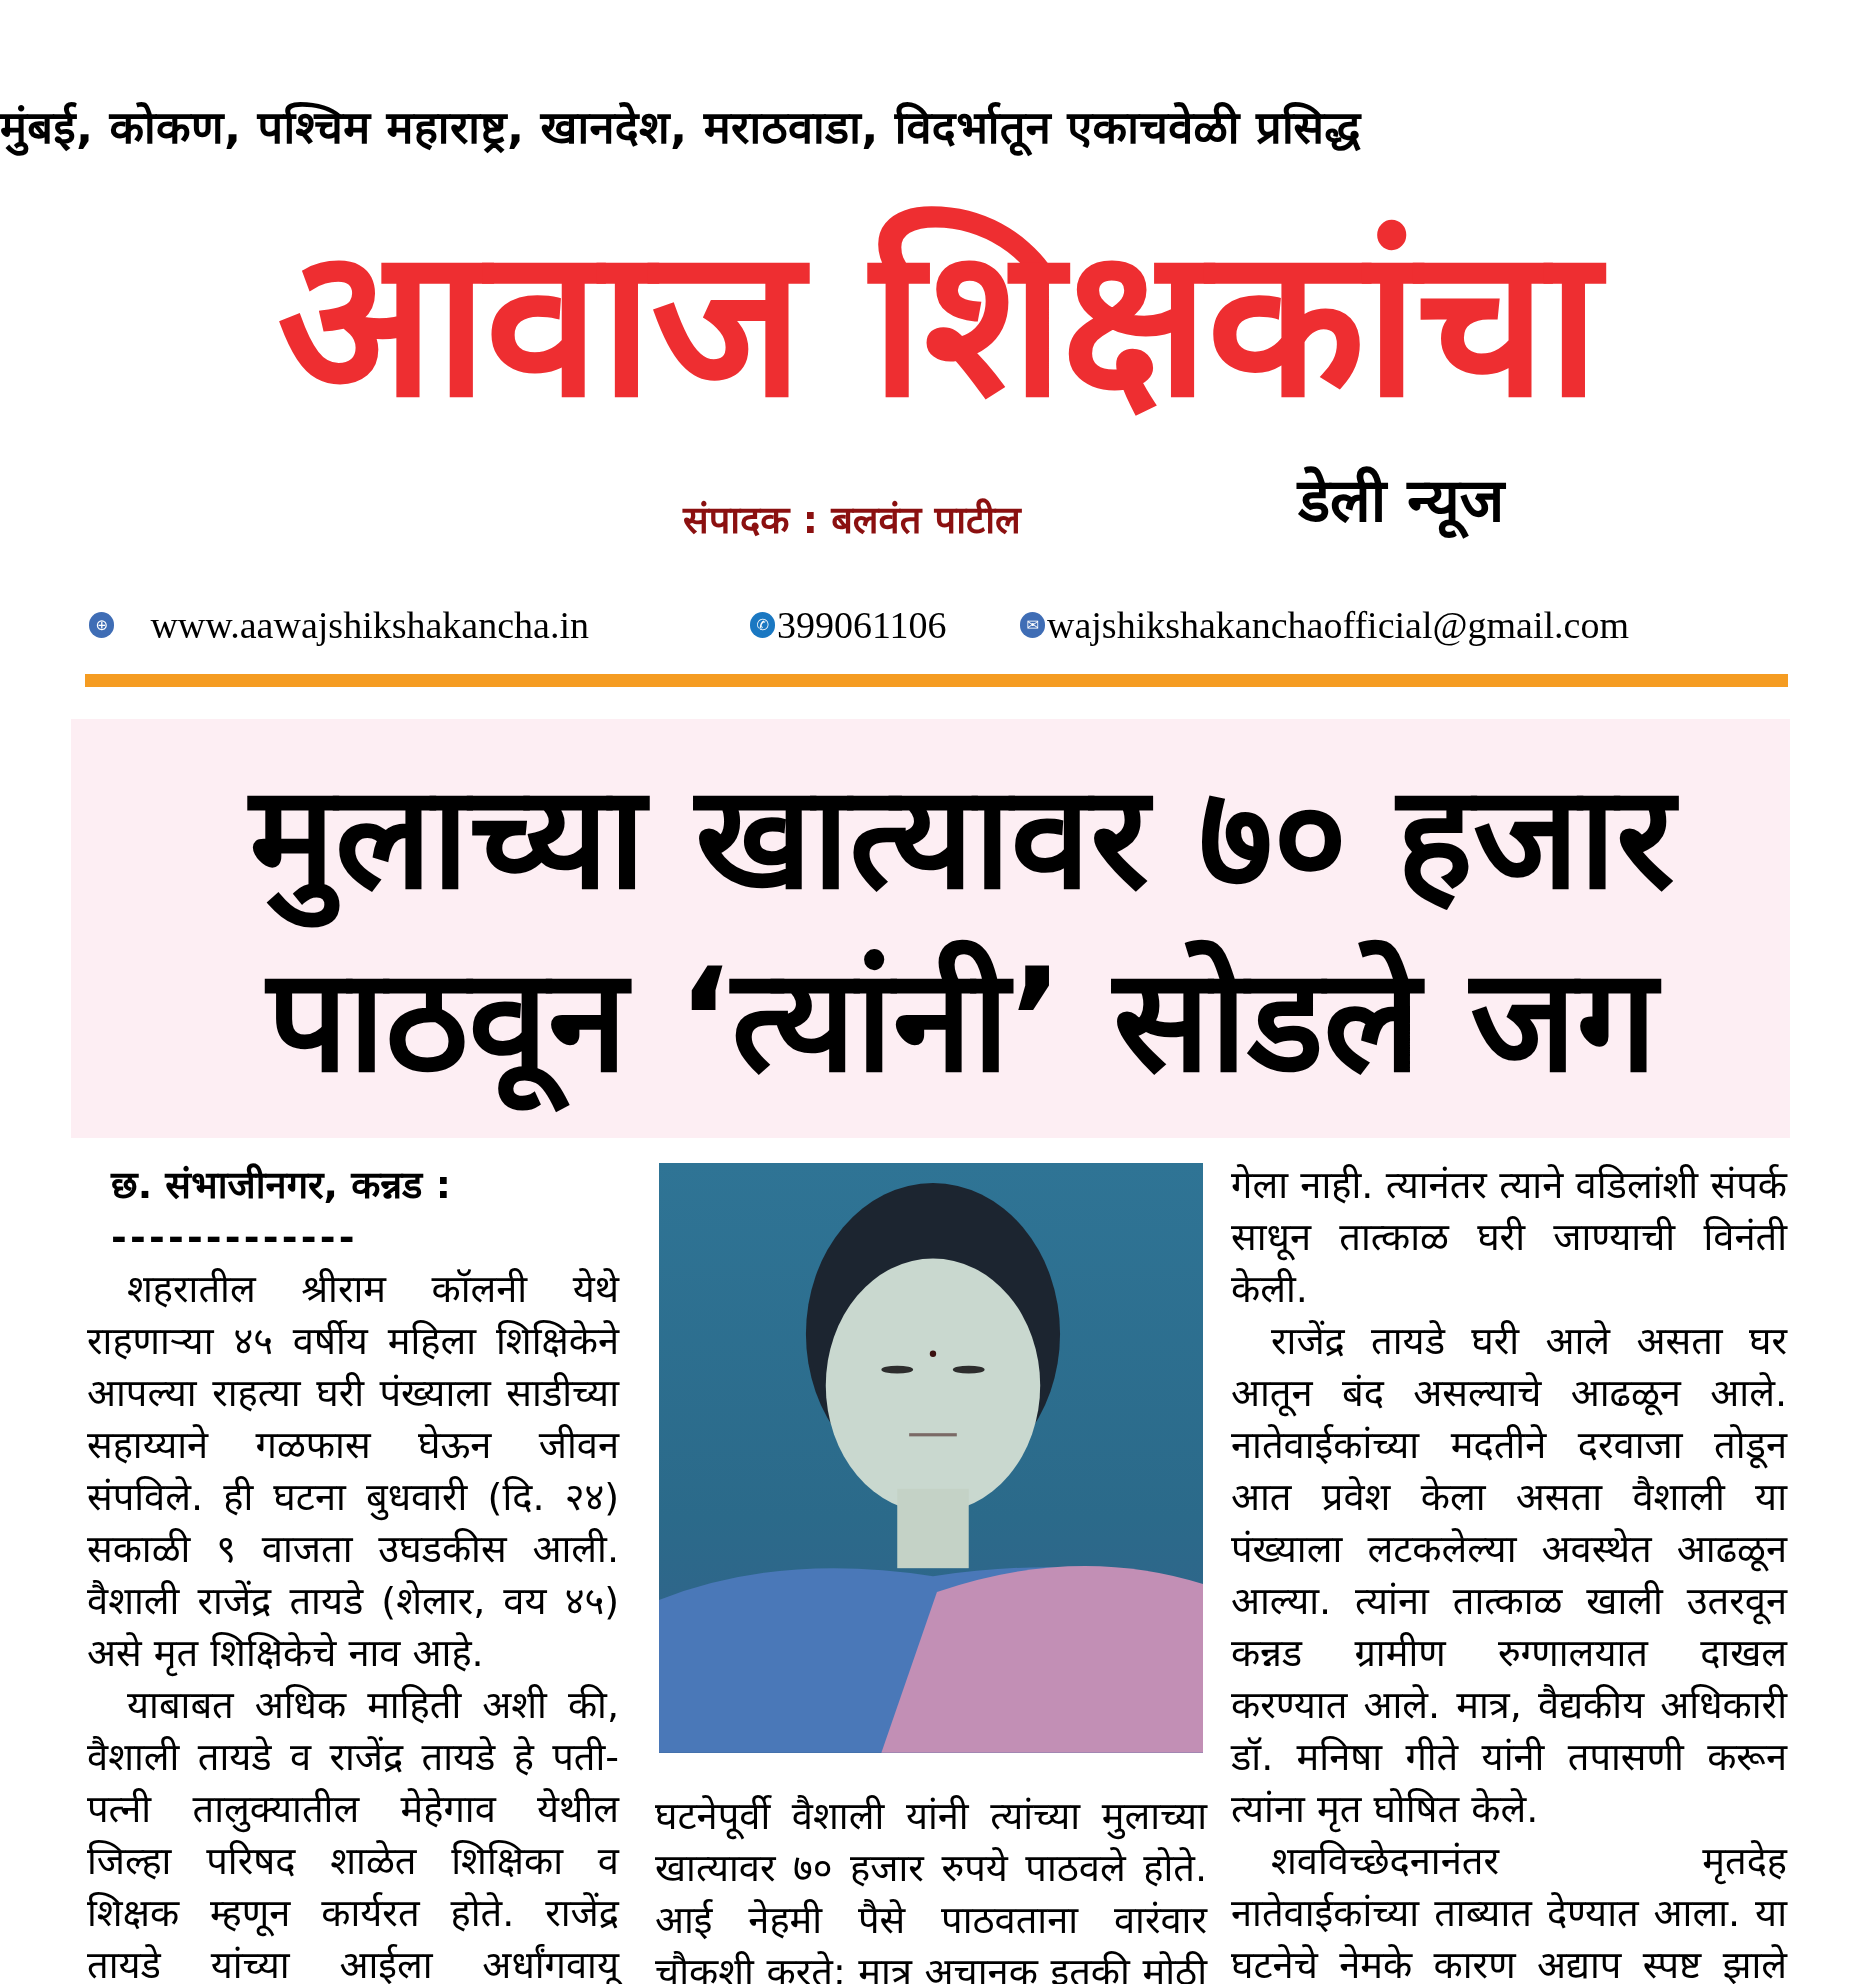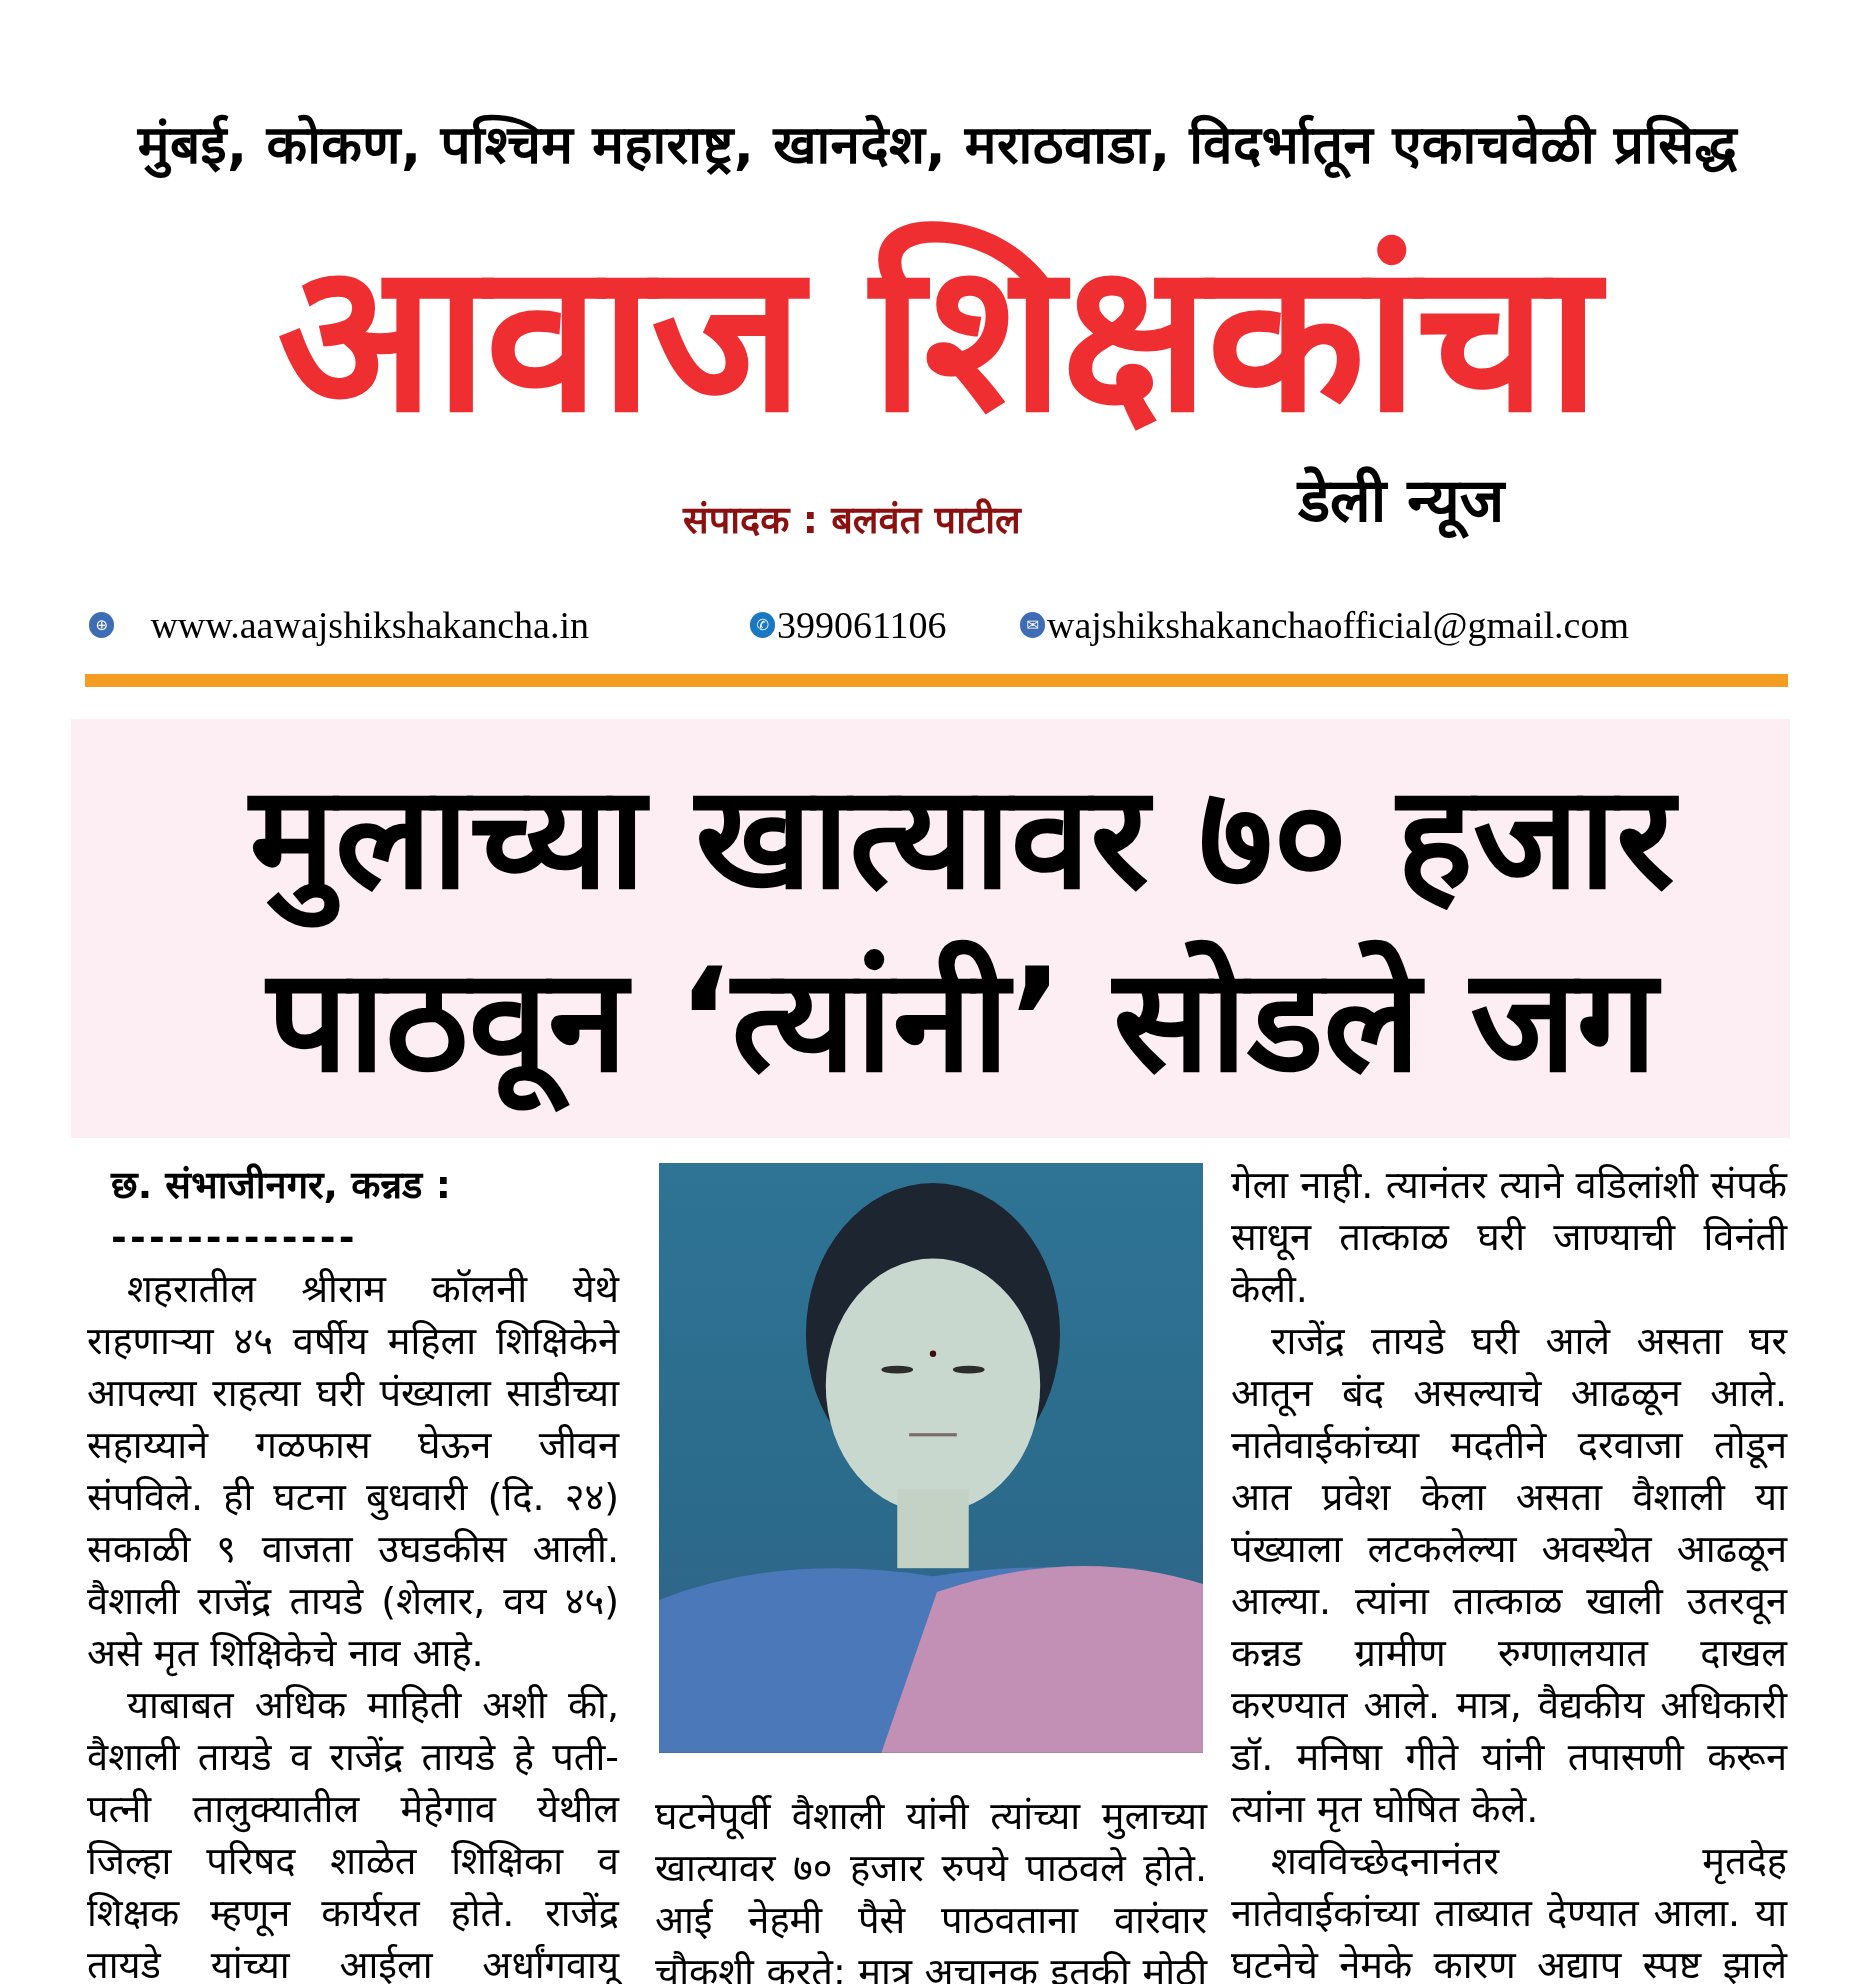--- a/index.html
+++ b/index.html
@@ -1,19 +1,19 @@
 <!DOCTYPE html>
 <html style="font-size:6.4px"><head>
 <meta charset="utf-8">
 <style>
   html, body { margin: 0; padding: 0; background: #ffffff; }
   body { width: 1875px; height: 2333px; position: relative; overflow: hidden; font-family: "DejaVu Sans", sans-serif; color: #000; }
   .abs { position: absolute; text-align: right; }
-  .tagline { left: 0; width: 1875px; top: 106px; text-align: center; font-size: 53px; font-weight: bold; letter-spacing: 0.4px; }
-  .masthead { left: 0; width: 1875px; top: 235px; text-align: center; font-size: 206px; font-weight: bold; color: #ee2e31; line-height: 1; letter-spacing: -2.4px; }
+  .tagline { left: 0; width: 1875px; top: 95px; text-align: left; font-size: 45px; font-weight: bold; letter-spacing: 0.4px; }
+  .masthead { left: 0; width: 1875px; top: 220px; text-align: center; font-size: 206px; font-weight: bold; color: #ee2e31; line-height: 1; letter-spacing: -2.4px; }
   .editor { left: 683px; top: 492px; font-size: 38px; font-weight: bold; color: #8b1010; }
   .daily { left: 1298px; top: 457px; font-size: 60px; font-weight: bold; color: #000000; }
   .contact { top: 603px; font-family: "Liberation Serif", serif; font-size: 38px; display: flex; align-items: center; gap: 8px; }
   .cicon { width: 25.4px; height: 25.4px; border-radius: 50%; display: inline-flex; align-items: center; justify-content: center; color: #fff; font-size: 15px; }
   .orange-bar { left: 85px; top: 674px; width: 1703px; height: 12.7px; background: #f59c22; }
   .headline-box { left: 71px; top: 719px; width: 1719px; height: 419px; background: #fdeef3; }
   .headline { left: 71px; width: 1782px; top: 746px; text-align: center; font-size: 143px; font-weight: 900; line-height: 1.28; }
   .col { font-size: 38px; line-height: 52px; text-align: justify; }
   .col p { margin: 0; text-indent: 40px; }
   .col p.noindent { text-indent: 0; }

